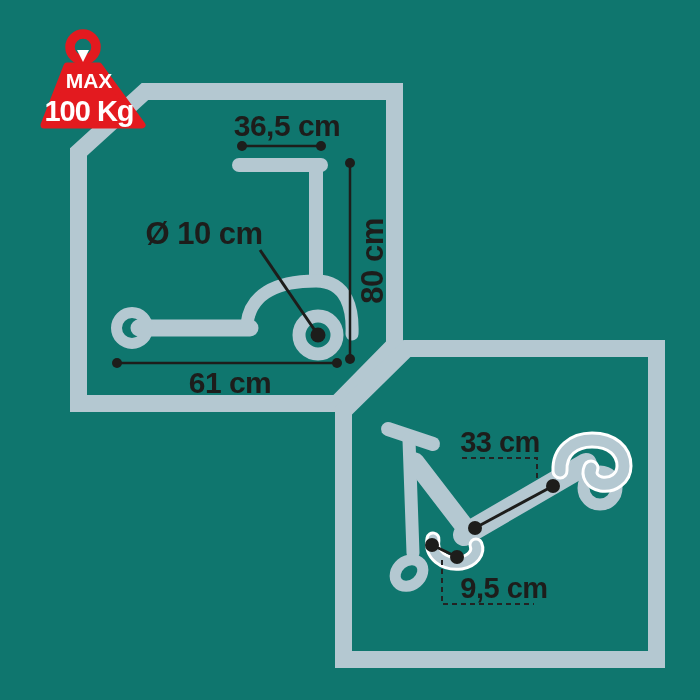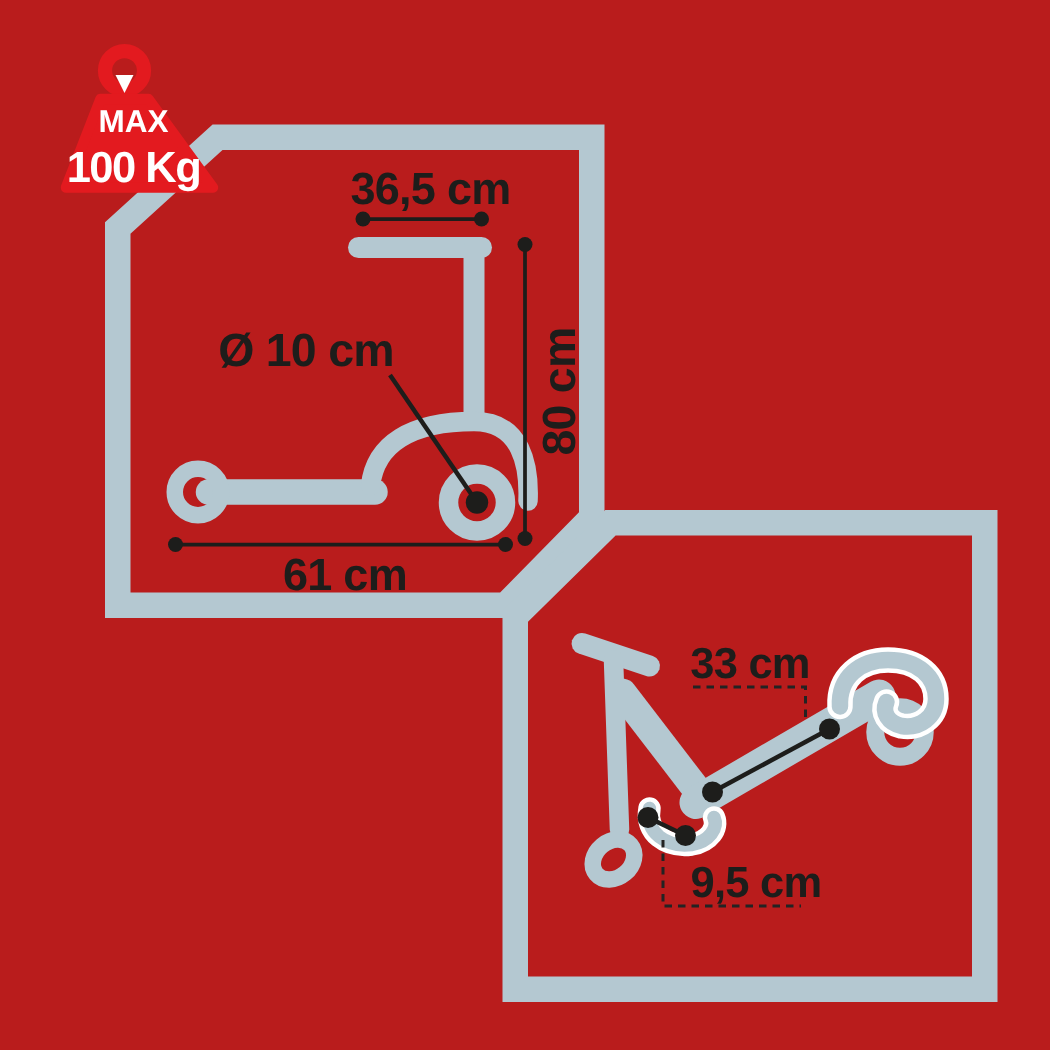--- a/index.html
+++ b/index.html
@@ -1,16 +1,16 @@
 <!DOCTYPE html>
 <html><head>
 <meta charset="utf-8">
 <style>
   html,body{margin:0;padding:0;background:#ffffff;}
-  .canvas{position:relative;width:700px;height:700px;background:#b91c1c;overflow:hidden;
+  .canvas{position:relative;width:700px;height:700px;background:#0f766e;overflow:hidden;
           font-family:"Liberation Sans", sans-serif;}
   svg{display:block;}
   .dim-label{font-family:"Liberation Sans", sans-serif;font-weight:700;fill:#1d1d1b;letter-spacing:-0.5px;}
   .badge-label{font-family:"Liberation Sans", sans-serif;font-weight:700;fill:#ffffff;}
   .frame{fill:none;stroke:#b4c8d1;stroke-width:17;stroke-linejoin:miter;}
   .tube{stroke:#b4c8d1;fill:none;stroke-linecap:round;}
   .dimline{stroke:#1d1d1b;stroke-width:2.5;fill:none;}
   .dashline{stroke:#232323;stroke-width:2;fill:none;stroke-dasharray:5 4;}
   .dot{fill:#1d1d1b;}
 </style>

